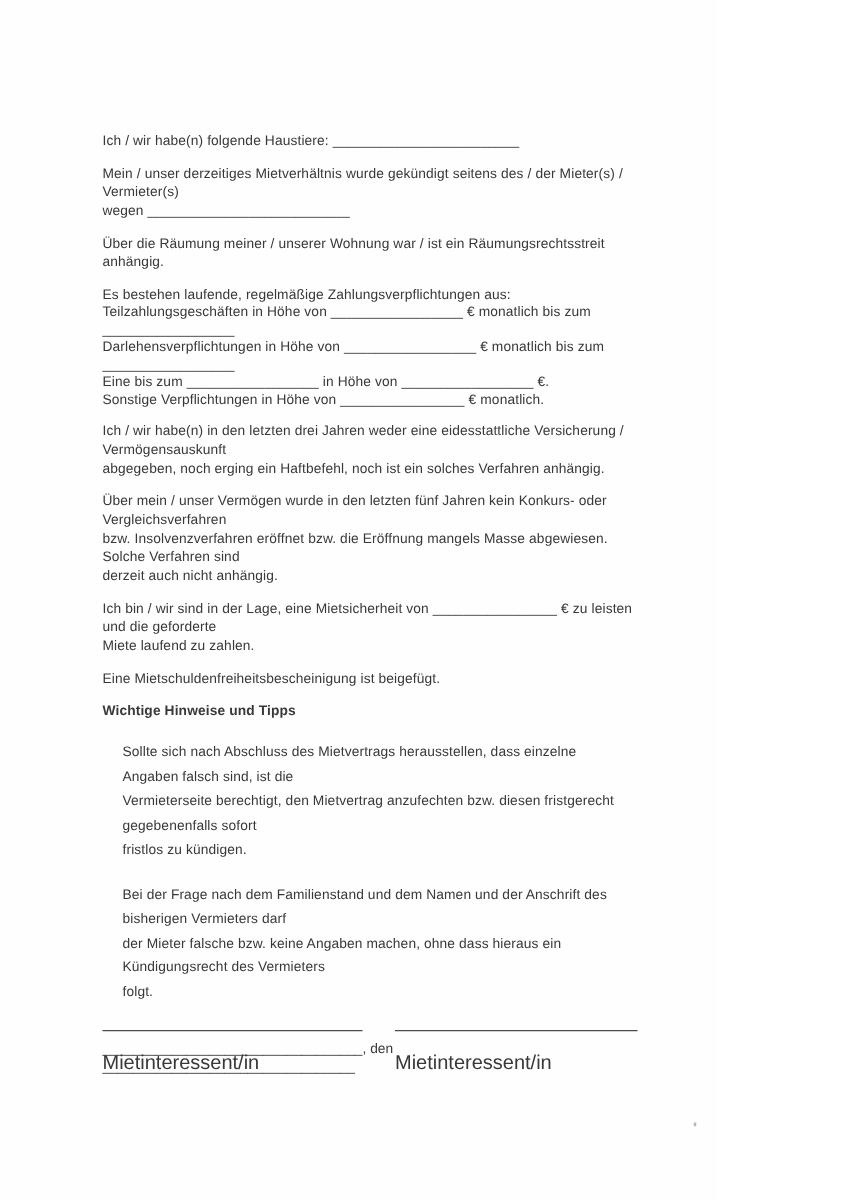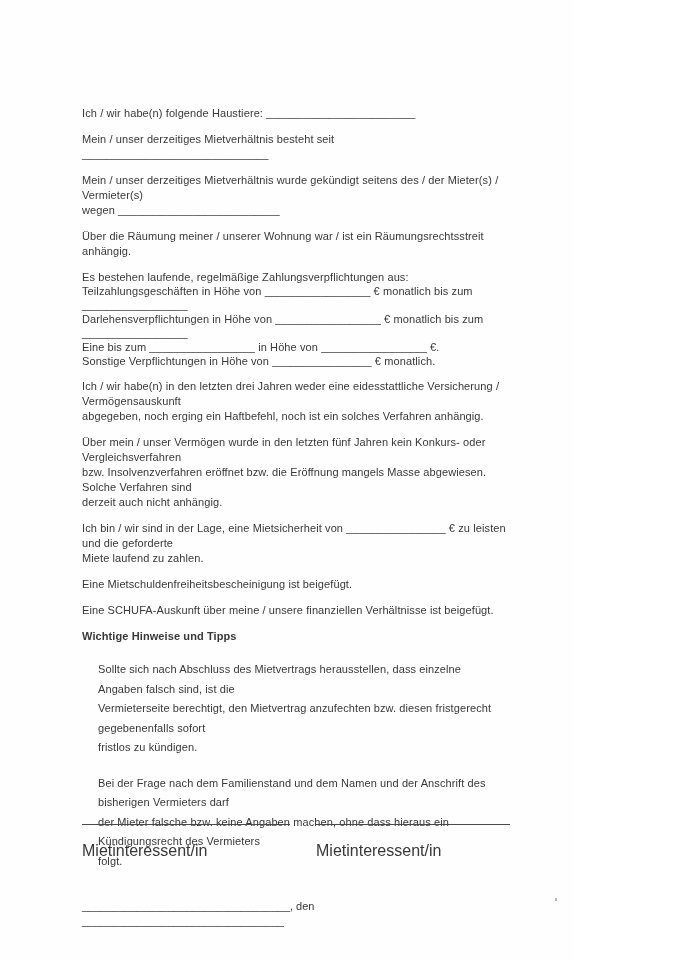--- a/index.html
+++ b/index.html
@@ -76,38 +76,36 @@
     height: 3px;
     background: #b9b9b9;
   }
 </style>
 </head>
 <body>
 
 <div class="sheet">
 
   <p class="para">Ich / wir habe(n) folgende Haustiere: ________________________</p>
-  <p class="para">Mein / unser derzeitiges Mietverhältnis besteht seit ______________________________</p>
   <p class="para">Mein / unser derzeitiges Mietverhältnis wurde gekündigt seitens des / der Mieter(s) / Vermieter(s)
 wegen __________________________</p>
   <p class="para">Über die Räumung meiner / unserer Wohnung war / ist ein Räumungsrechtsstreit anhängig.</p>
   <p class="para block">Es bestehen laufende, regelmäßige Zahlungsverpflichtungen aus:
 Teilzahlungsgeschäften in Höhe von _________________ € monatlich bis zum _________________
 Darlehensverpflichtungen in Höhe von _________________ € monatlich bis zum _________________
 Eine bis zum _________________ in Höhe von _________________ €.
 Sonstige Verpflichtungen in Höhe von ________________ € monatlich.</p>
   <p class="para">Ich / wir habe(n) in den letzten drei Jahren weder eine eidesstattliche Versicherung / Vermögensauskunft
 abgegeben, noch erging ein Haftbefehl, noch ist ein solches Verfahren anhängig.</p>
   <p class="para">Über mein / unser Vermögen wurde in den letzten fünf Jahren kein Konkurs- oder Vergleichsverfahren
 bzw. Insolvenzverfahren eröffnet bzw. die Eröffnung mangels Masse abgewiesen. Solche Verfahren sind
 derzeit auch nicht anhängig.</p>
   <p class="para">Ich bin / wir sind in der Lage, eine Mietsicherheit von ________________ € zu leisten und die geforderte
 Miete laufend zu zahlen.</p>
   <p class="para">Eine Mietschuldenfreiheitsbescheinigung ist beigefügt.</p>
-  <p class="para">Eine SCHUFA-Auskunft über meine / unsere finanziellen Verhältnisse ist beigefügt.</p>
 
   <h3 class="notes-heading">Wichtige Hinweise und Tipps</h3>
   <p class="para note">Sollte sich nach Abschluss des Mietvertrags herausstellen, dass einzelne Angaben falsch sind, ist die
 Vermieterseite berechtigt, den Mietvertrag anzufechten bzw. diesen fristgerecht gegebenenfalls sofort
 fristlos zu kündigen.</p>
   <p class="para note">Bei der Frage nach dem Familienstand und dem Namen und der Anschrift des bisherigen Vermieters darf
 der Mieter falsche bzw. keine Angaben machen, ohne dass hieraus ein Kündigungsrecht des Vermieters
 folgt.</p>
 
   <div class="date-row">__________________________________, den _________________________________</div>

